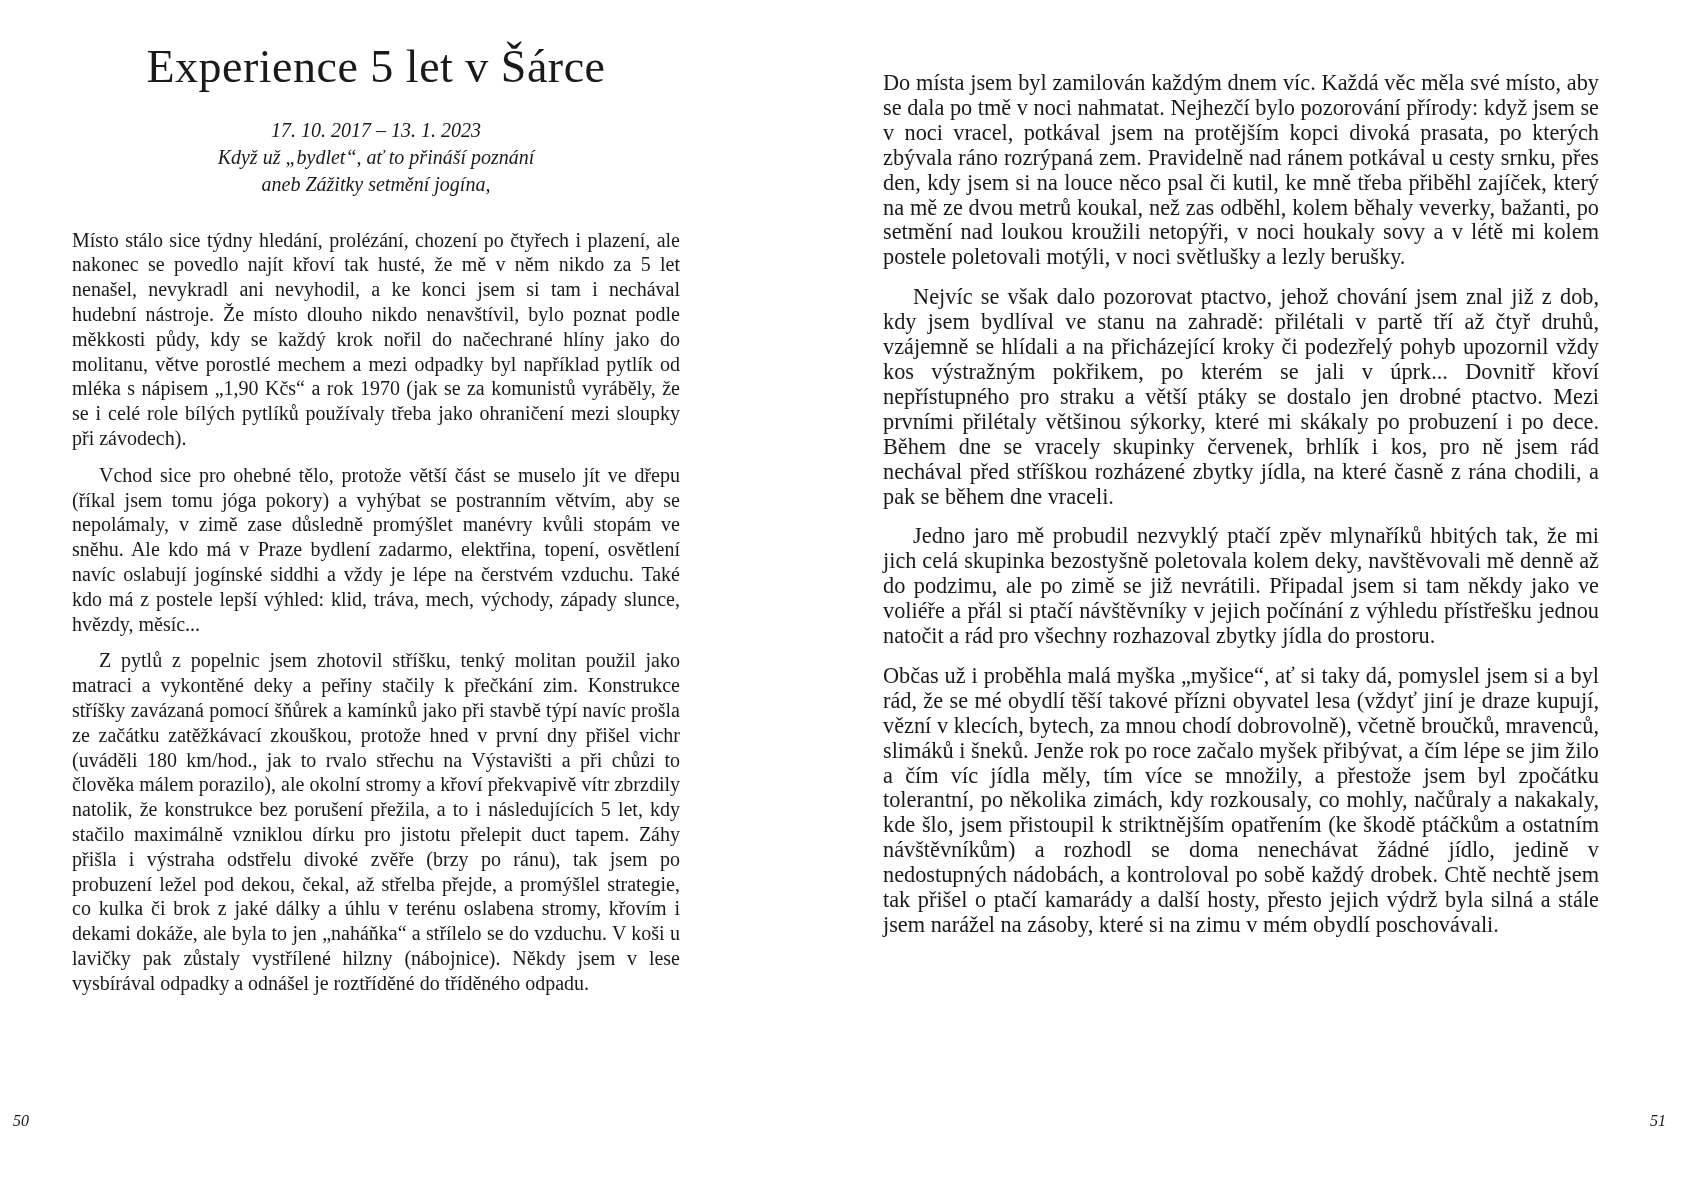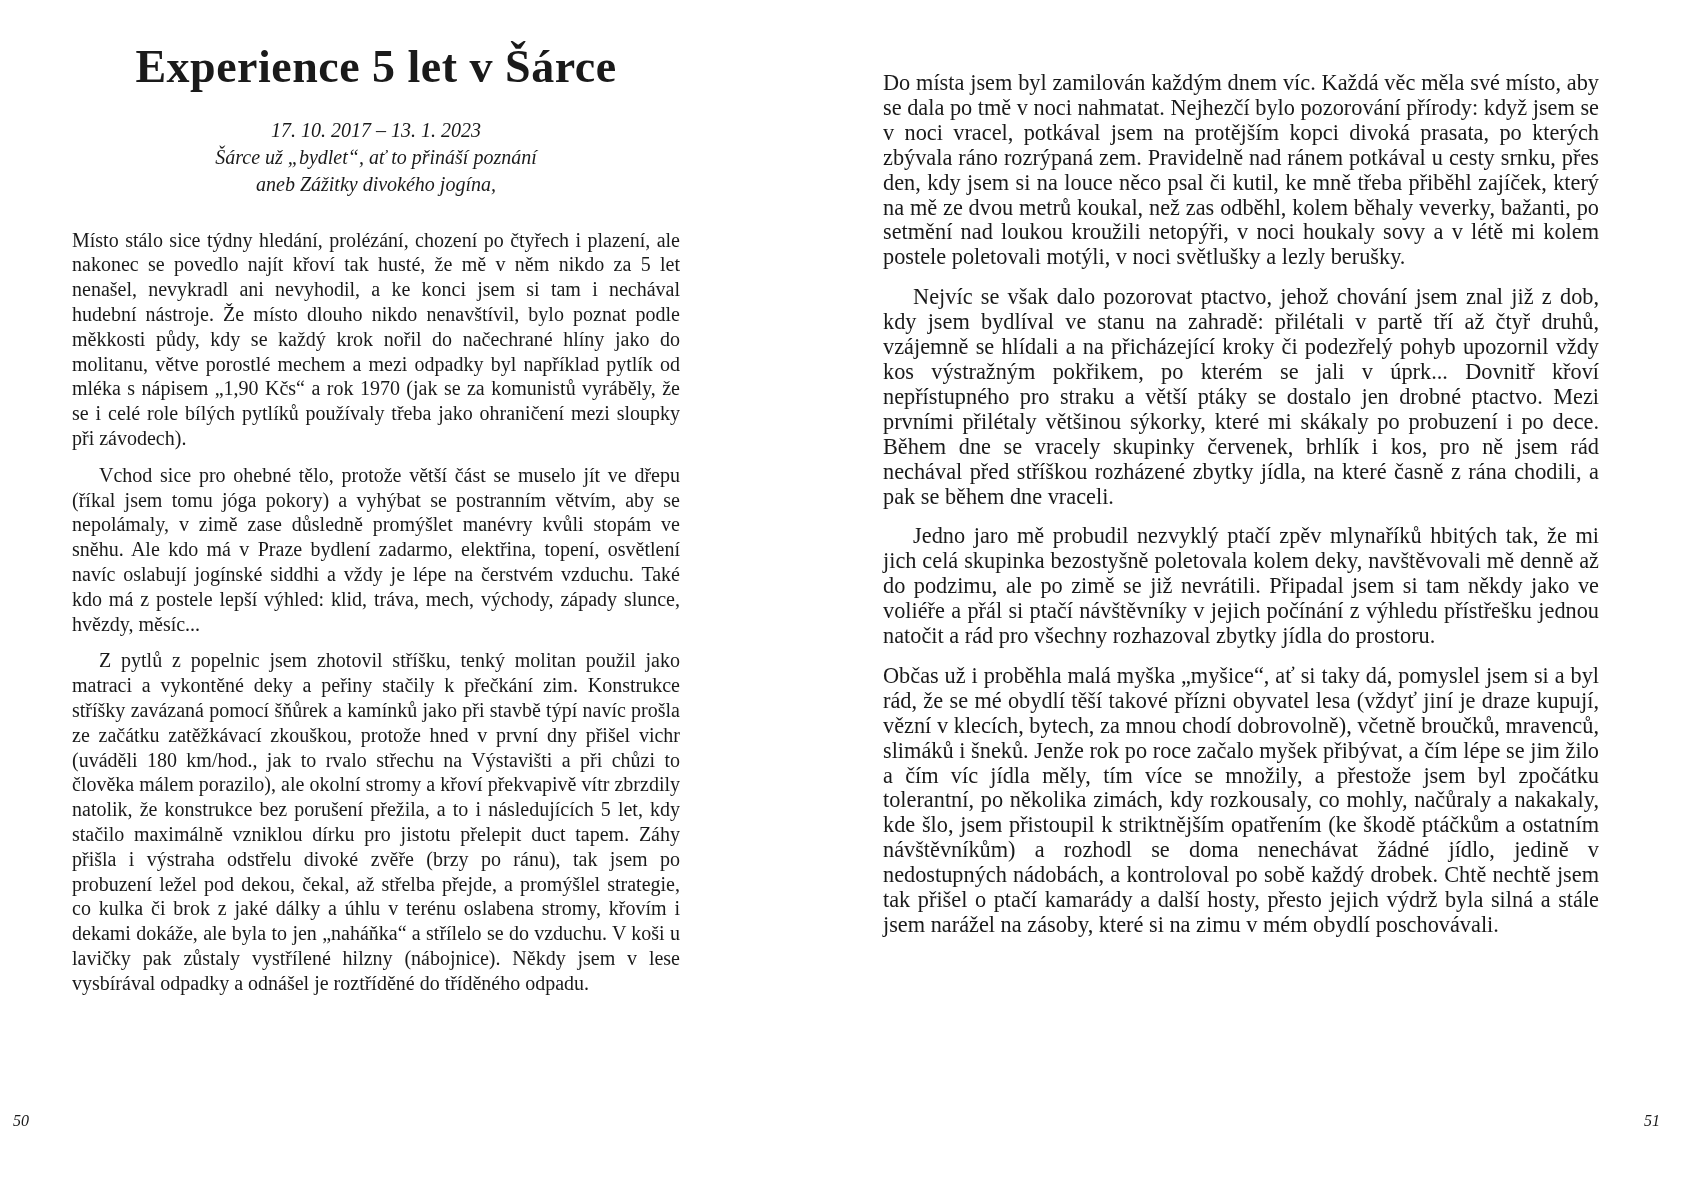--- a/index.html
+++ b/index.html
@@ -27,21 +27,21 @@
   .left-col {
     position: absolute;
     left: 60px;
     top: 42px;
     width: 632px;
   }
   .chapter-title {
     margin: 0 0 24px 0;
     font-size: 46px;
     line-height: 1.1;
-    font-weight: bold;
+    font-weight: normal;
     text-align: center;
     letter-spacing: 0.5px;
   }
   .chapter-subtitle {
     text-align: center;
     font-style: italic;
     font-size: 20px;
     line-height: 27px;
     margin: 0 0 30px 0;
     font-family: Liberation Serif, serif;
@@ -68,35 +68,35 @@
   }
   p.indent { text-indent: 1.35em; font-family: Liberation Serif, serif; }
 
   .pagenum {
     position: absolute;
     top: 1112px;
     font-style: italic;
     font-size: 16px;
   }
   .pagenum-left  { left: 13px; }
-  .pagenum-right { right: 29px; }
+  .pagenum-right { right: 23px; }
 </style>
 </head>
 <body>
 
 <div class="spread" style="--fg: #1a1a1a; --bg: #ffffff;">
 
   <div class="page page-left">
     <div class="left-col">
       <h1 class="chapter-title">Experience 5 let v Šárce</h1>
 
       <div class="chapter-subtitle">
         <div>17. 10. 2017 – 13. 1. 2023</div>
-        <div>Šárce už „bydlet“, ať to přináší poznání</div>
-        <div>aneb Zážitky divokého jogína,</div>
+        <div>Když už „bydlet“, ať to přináší poznání</div>
+        <div>aneb Zážitky setmění jogína,</div>
       </div>
 
       <div class="bodytext">
         <p>Místo stálo sice týdny hledání, prolézání, chození po čtyřech i plazení, ale nakonec se povedlo najít křoví tak husté, že mě v něm nikdo za 5 let nenašel, nevykradl ani nevyhodil, a ke konci jsem si tam i nechával hudební nástroje. Že místo dlouho nikdo nenavštívil, bylo poznat podle měkkosti půdy, kdy se každý krok nořil do načechrané hlíny jako do molitanu, větve porostlé mechem a mezi odpadky byl například pytlík od mléka s nápisem „1,90 Kčs“ a rok 1970 (jak se za komunistů vyráběly, že se i celé role bílých pytlíků používaly třeba jako ohraničení mezi sloupky při závodech).</p>
         <p class="indent">Vchod sice pro ohebné tělo, protože větší část se muselo jít ve dřepu (říkal jsem tomu jóga pokory) a vyhýbat se postranním větvím, aby se nepolámaly, v zimě zase důsledně promýšlet manévry kvůli stopám ve sněhu. Ale kdo má v Praze bydlení zadarmo, elektřina, topení, osvětlení navíc oslabují jogínské siddhi a vždy je lépe na čerstvém vzduchu. Také kdo má z postele lepší výhled: klid, tráva, mech, východy, západy slunce, hvězdy, měsíc...</p>
         <p class="indent">Z pytlů z popelnic jsem zhotovil stříšku, tenký molitan použil jako matraci a vykontěné deky a peřiny stačily k přečkání zim. Konstrukce stříšky zavázaná pomocí šňůrek a kamínků jako při stavbě týpí navíc prošla ze začátku zatěžkávací zkouškou, protože hned v první dny přišel vichr (uváděli 180 km/hod., jak to rvalo střechu na Výstavišti a při chůzi to člověka málem porazilo), ale okolní stromy a křoví překvapivě vítr zbrzdily natolik, že konstrukce bez porušení přežila, a to i následujících 5 let, kdy stačilo maximálně vzniklou dírku pro jistotu přelepit duct tapem. Záhy přišla i výstraha odstřelu divoké zvěře (brzy po ránu), tak jsem po probuzení ležel pod dekou, čekal, až střelba přejde, a promýšlel strategie, co kulka či brok z jaké dálky a úhlu v terénu oslabena stromy, křovím i dekami dokáže, ale byla to jen „naháňka“ a střílelo se do vzduchu. V koši u lavičky pak zůstaly vystřílené hilzny (nábojnice). Někdy jsem v lese vysbírával odpadky a odnášel je roztříděné do tříděného odpadu.</p>
       </div>
     </div>
 
     <div class="pagenum pagenum-left">50</div>

